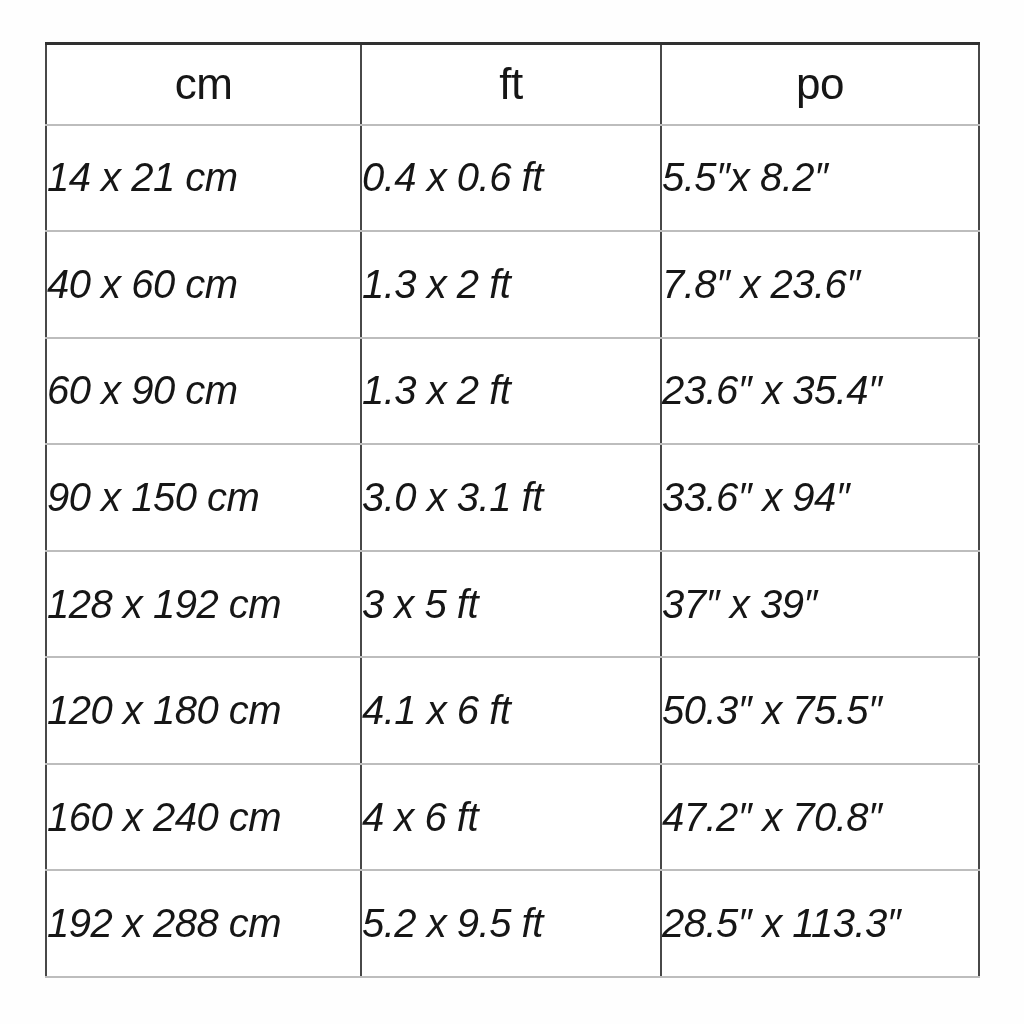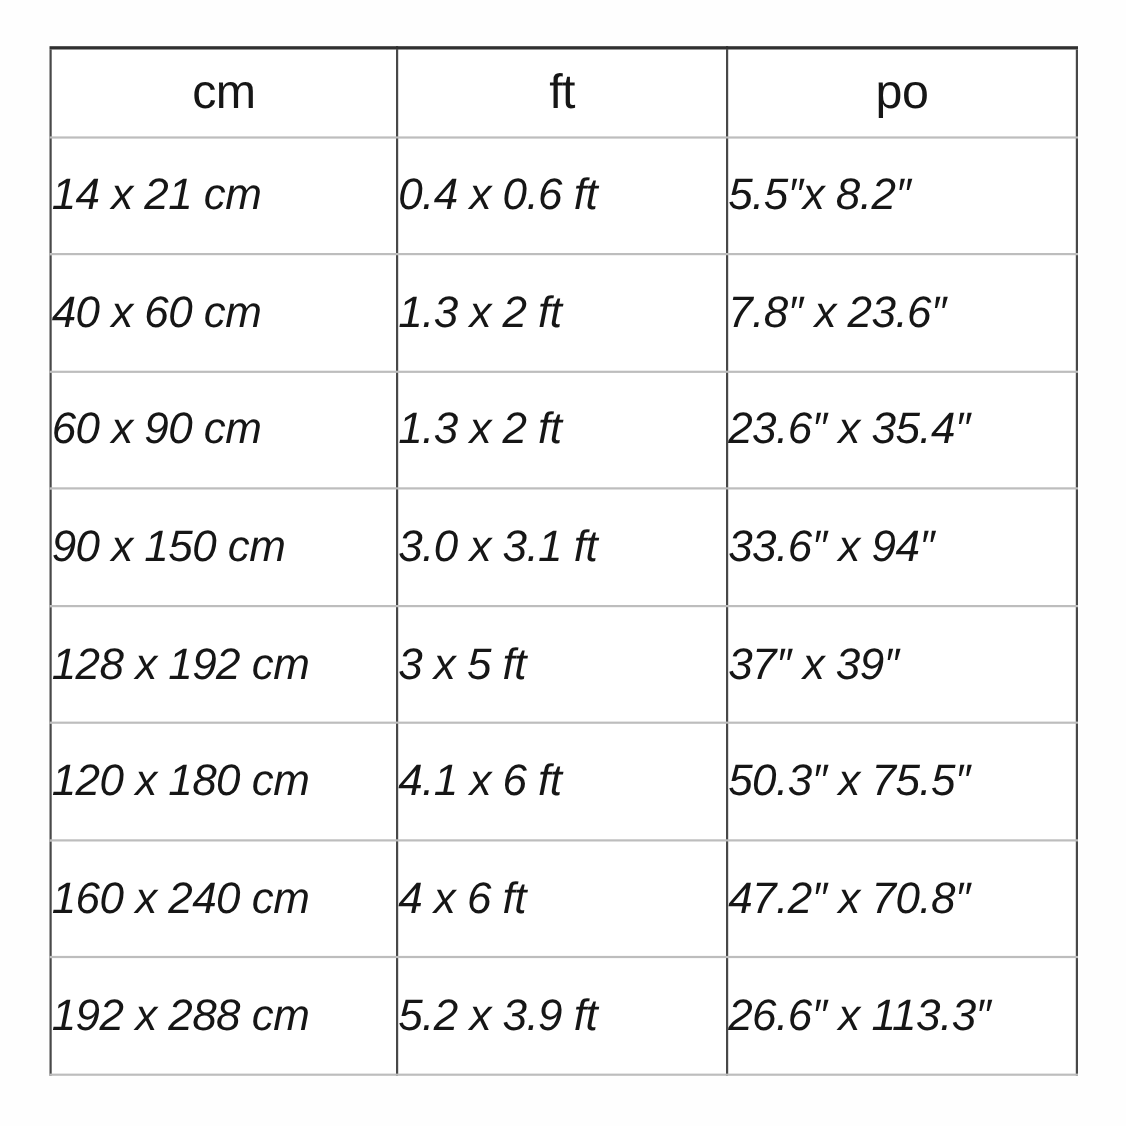--- a/index.html
+++ b/index.html
@@ -102,18 +102,18 @@
           <td>4.1 x 6 ft</td>
           <td>50.3″ x 75.5″</td>
         </tr>
         <tr>
           <td>160 x 240 cm</td>
           <td>4 x 6 ft</td>
           <td>47.2″ x 70.8″</td>
         </tr>
         <tr>
           <td>192 x 288 cm</td>
-          <td>5.2 x 3.9 ft</td>
-          <td>26.6″ x 113.3″</td>
+          <td>5.2 x 9.5 ft</td>
+          <td>28.5″ x 113.3″</td>
         </tr>
       </tbody>
   </table>
 </div>
 
 </body></html>

